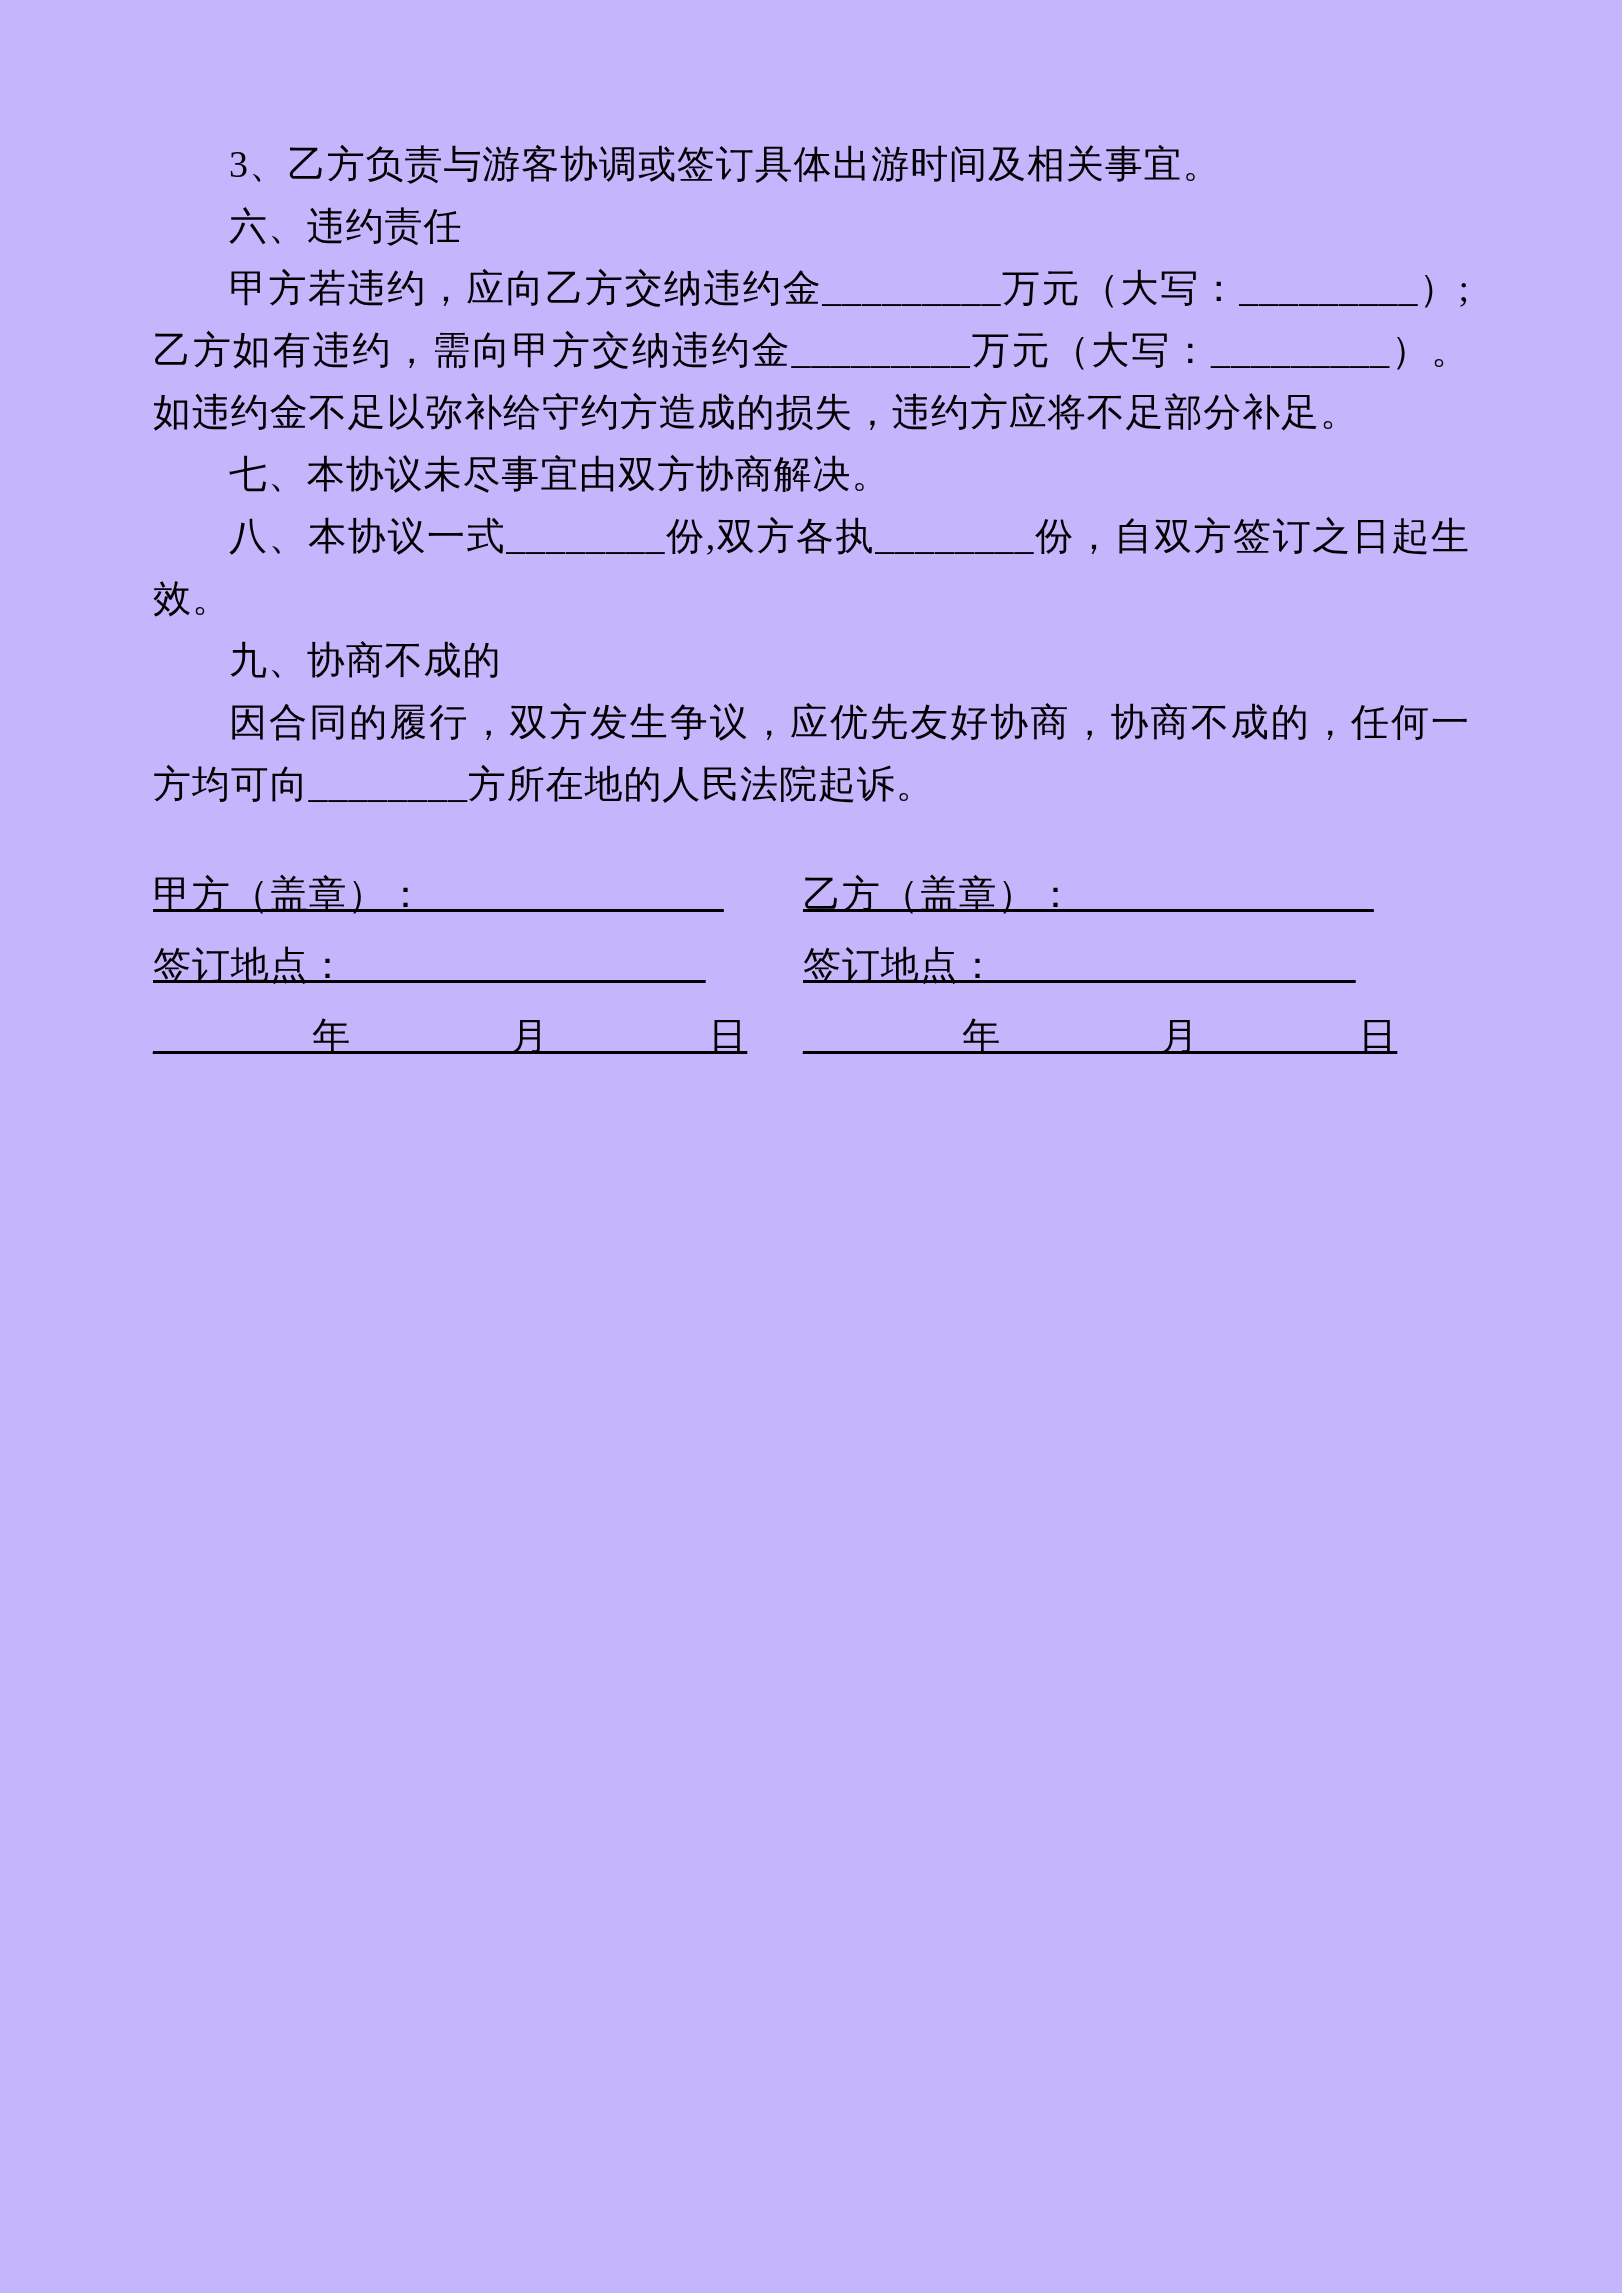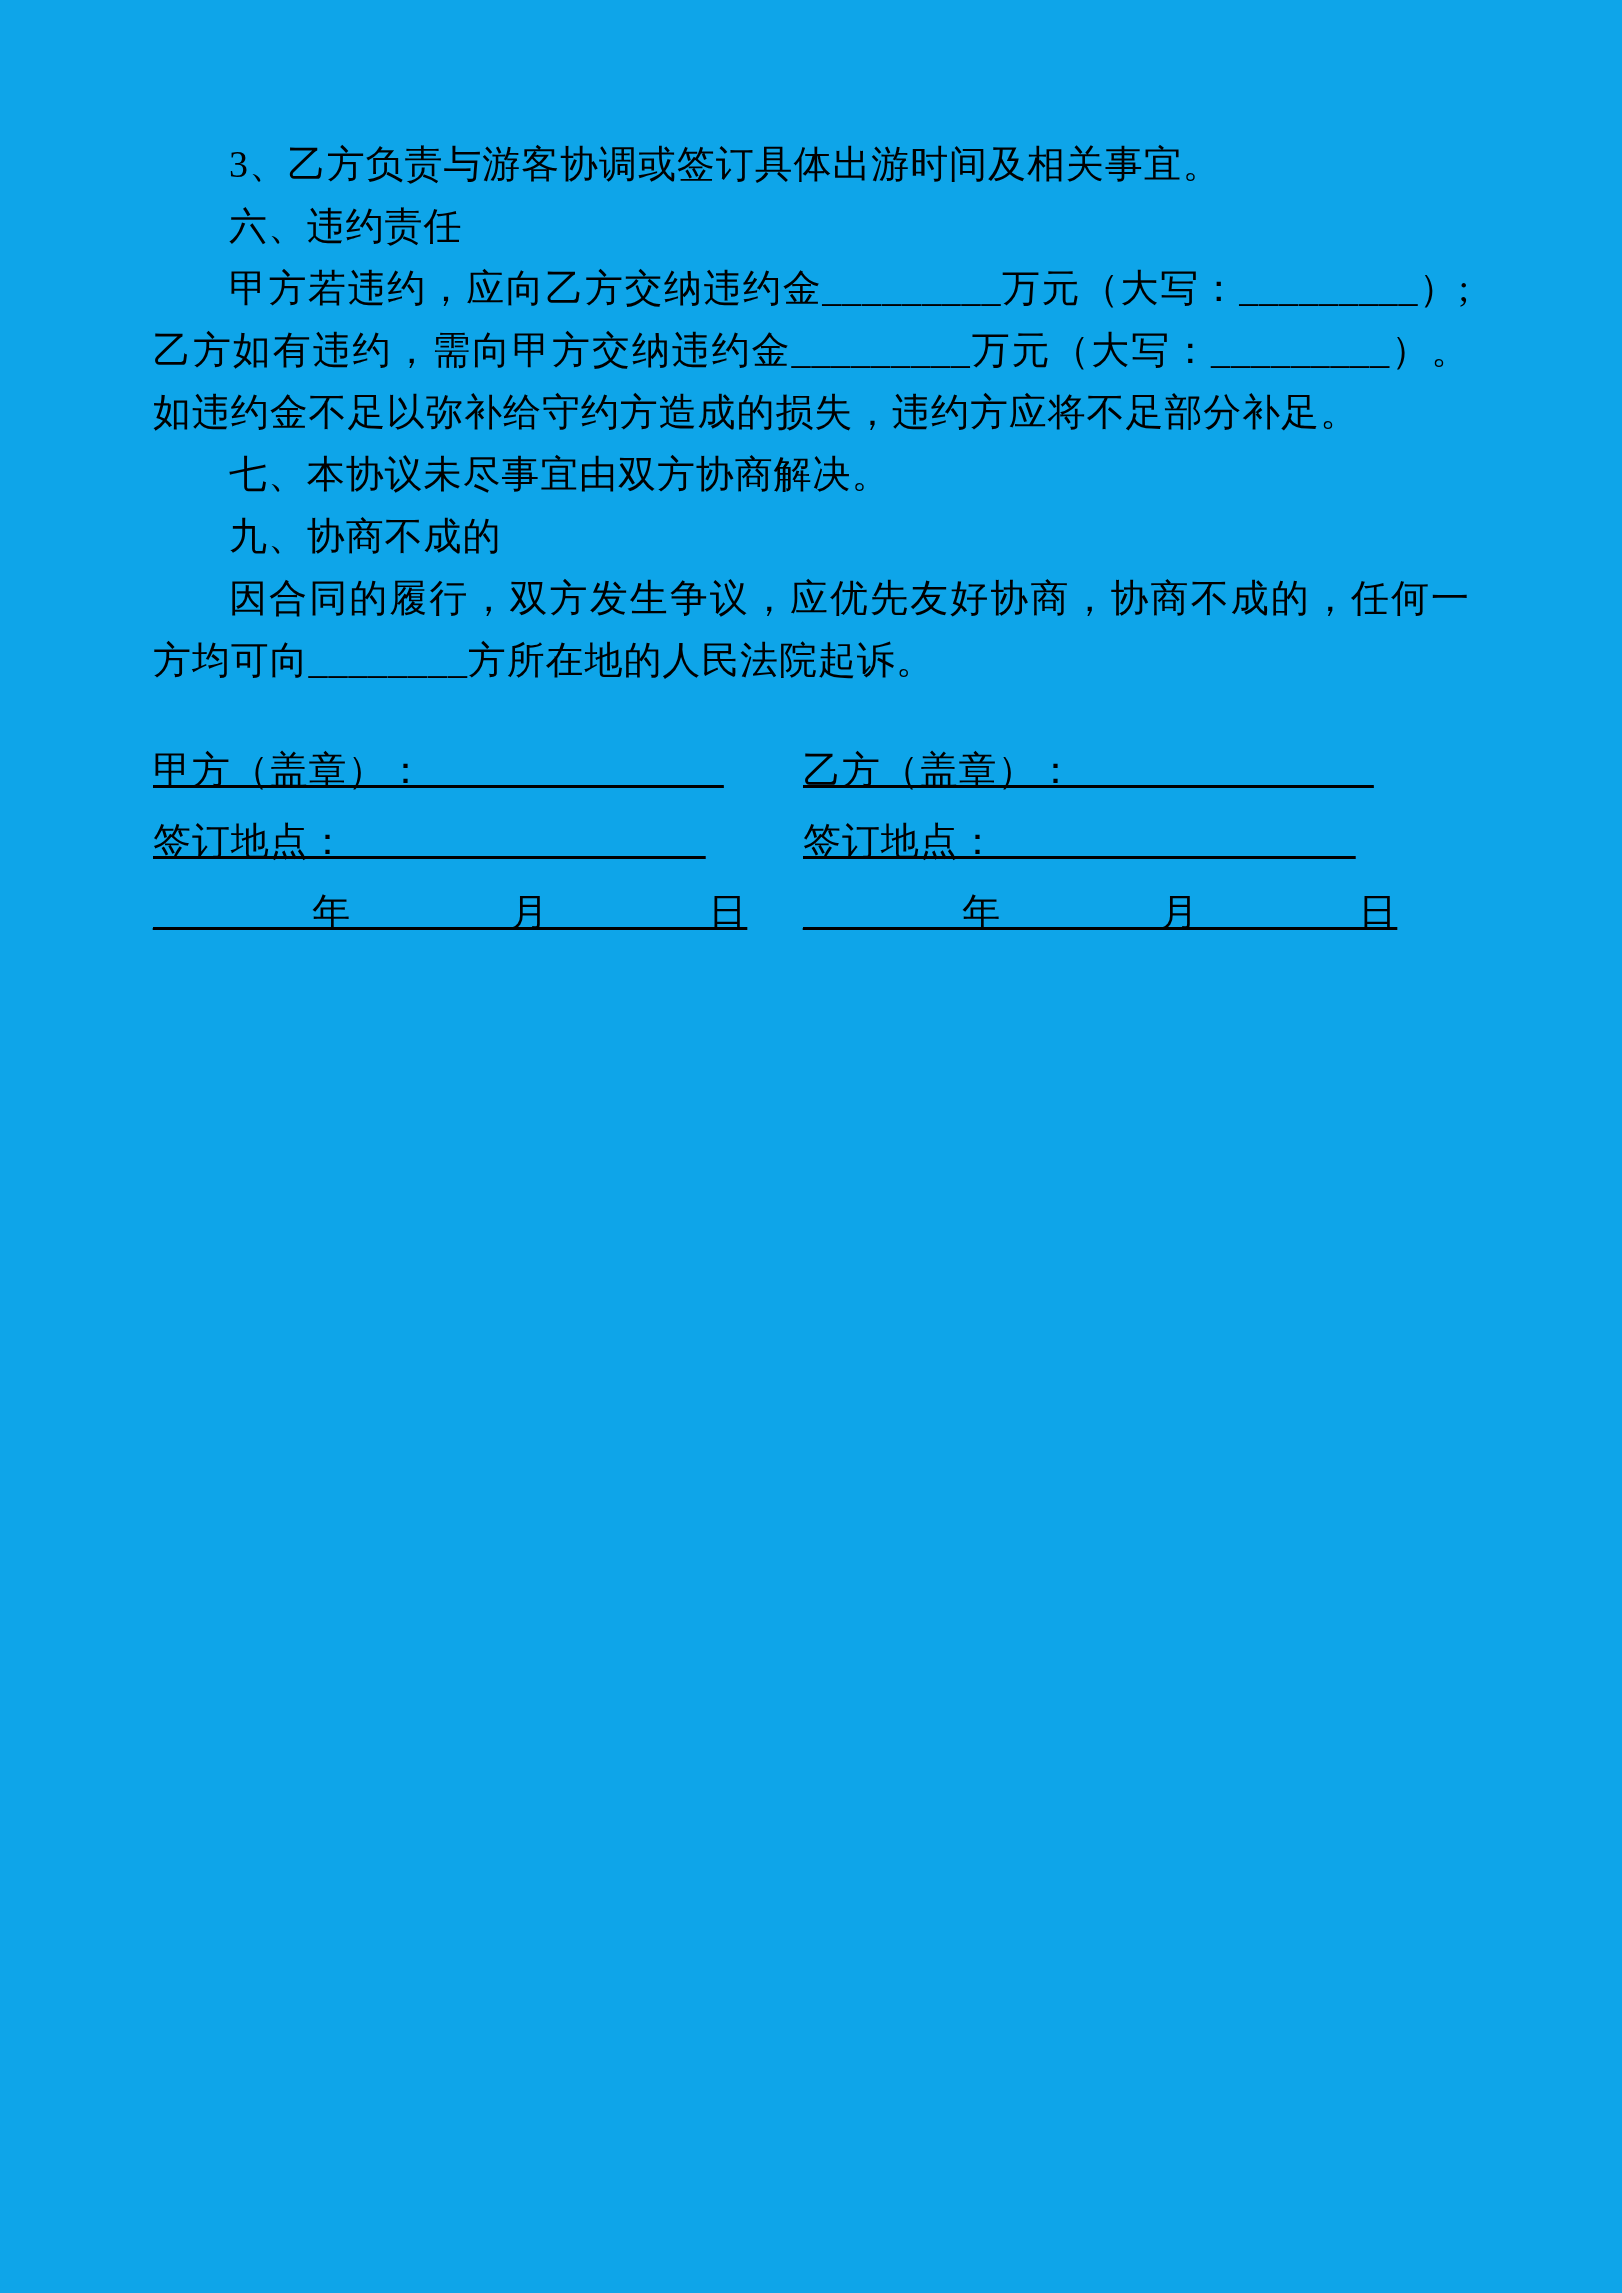--- a/index.html
+++ b/index.html
@@ -12,21 +12,21 @@
     height: 2294px;
     font-family: "Liberation Serif", "DejaVu Serif", serif;
     color: #000000;
     overflow: hidden;
   }
   .page {
     box-sizing: border-box;
     width: 1623px;
     height: 2294px;
     padding: 133px 153px 0 153px;
-    background: #0ea5e9;
+    background: #c4b5fd;
   }
   .para {
     margin: 0;
     font-size: 38px;
     line-height: 62px;
     text-indent: 2em;
     text-align: justify;
     letter-spacing: 0.9px;
     word-break: break-all;
   }
@@ -51,20 +51,21 @@
 </style>
 </head>
 <body>
 
 <div class="page">
 
   <p class="para">3、乙方负责与游客协调或签订具体出游时间及相关事宜。</p>
   <p class="para">六、违约责任</p>
   <p class="para">甲方若违约，应向乙方交纳违约金_________万元（大写：_________）; 乙方如有违约，需向甲方交纳违约金_________万元（大写：_________）。如违约金不足以弥补给守约方造成的损失，违约方应将不足部分补足。</p>
   <p class="para">七、本协议未尽事宜由双方协商解决。</p>
+  <p class="para">八、本协议一式________份,双方各执________份，自双方签订之日起生效。</p>
   <p class="para">九、协商不成的</p>
   <p class="para">因合同的履行，双方发生争议，应优先友好协商，协商不成的，任何一方均可向________方所在地的人民法院起诉。</p>
 
   <div class="sig-block">
     <div class="sig-row">
       <span class="sig-left">甲方（盖章）：_______________</span>
       <span class="sig-right">乙方（盖章）：_______________</span>
     </div>
     <div class="sig-row">
       <span class="sig-left">签订地点：__________________</span>

